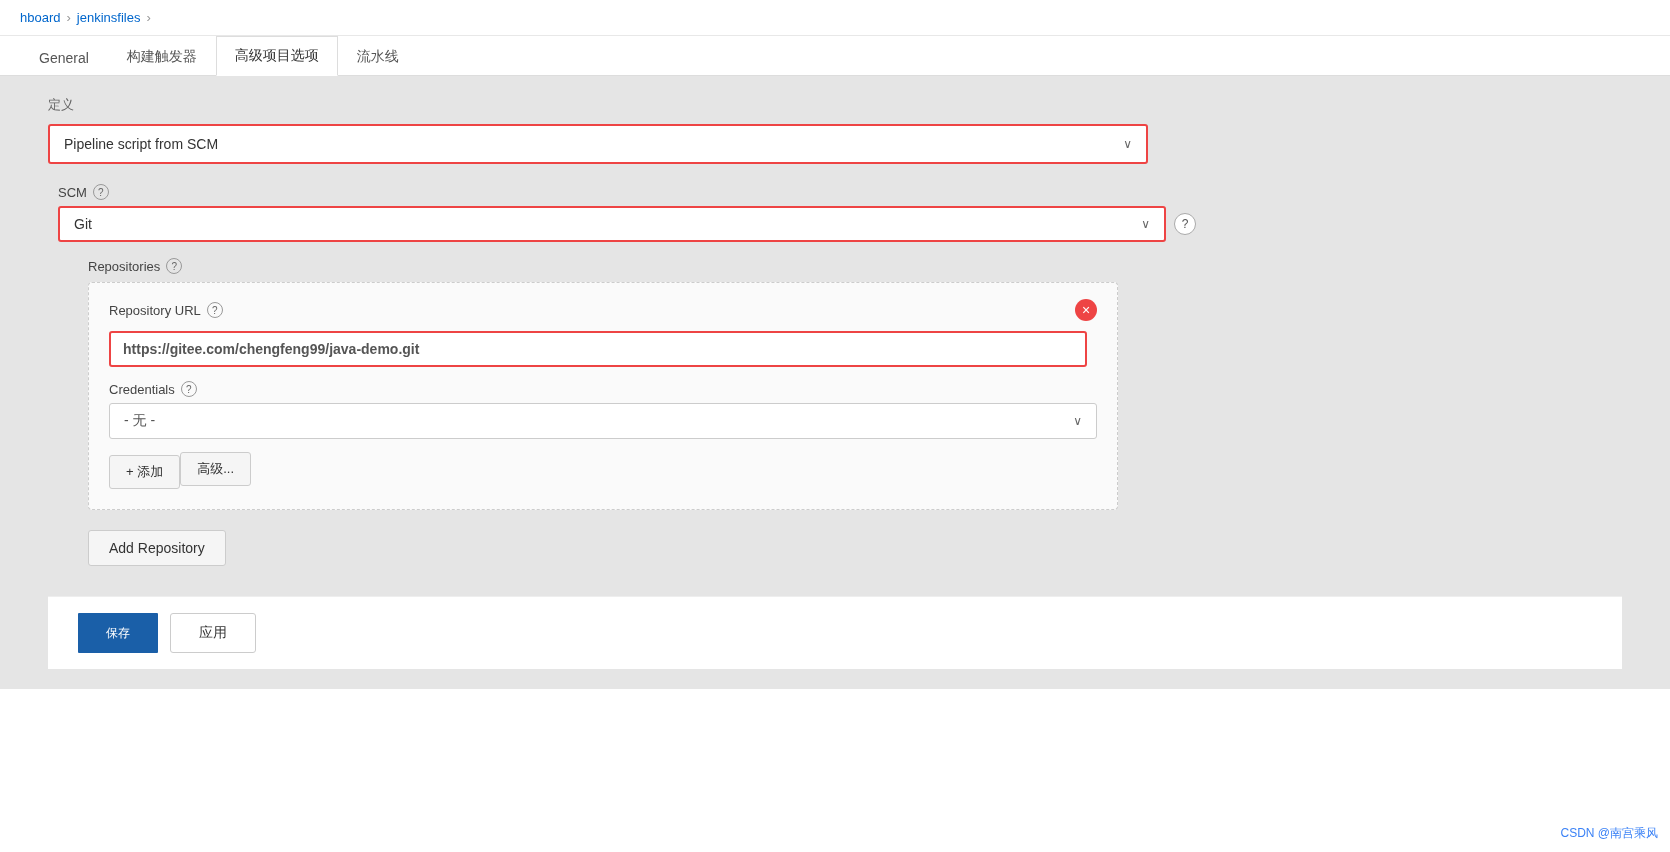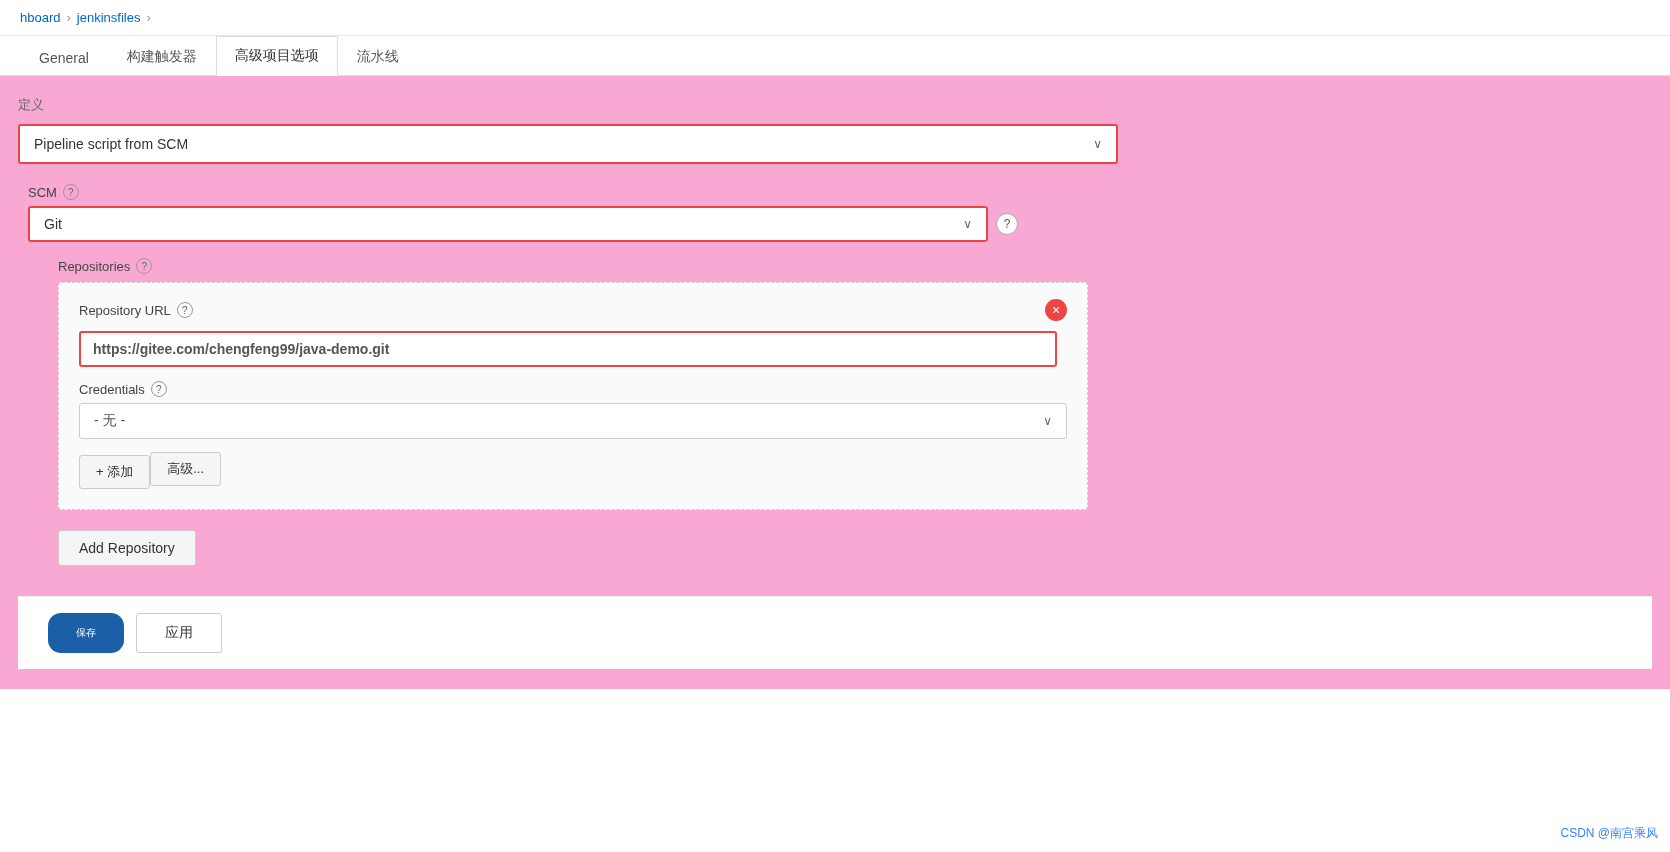--- a/index.html
+++ b/index.html
@@ -54,22 +54,22 @@
     .tab-item.active {
       background: #fff;
       border-color: #ddd;
       border-bottom: 1px solid #fff;
       color: #333;
       font-weight: 500;
       text-align: center;
     }
     
     .main-content {
-      padding: 20px 18px;
-      background: #f9a8d4;
+      padding: 20px 48px;
+      background: #e5e5e5;
     }
     .section-label {
       font-size: 13px;
       color: #666;
       margin-bottom: 10px;
     }
     
     .pipeline-dropdown {
       border: 2px solid #e44;
       border-radius: 3px;
@@ -122,21 +122,21 @@
     }
     .scm-dropdown {
       border: 2px solid #e44;
       border-radius: 3px;
       background: #fff;
       display: flex;
       align-items: center;
       justify-content: space-between;
       padding: 8px 14px;
       cursor: pointer;
-      width: 960px;
+      width: 1108px;
       max-width: 100%;
     }
     .scm-dropdown .label {
       font-size: 14px;
       color: #333;
     }
     .help-btn-round {
       display: inline-flex;
       align-items: center;
       justify-content: center;
@@ -260,23 +260,23 @@
       gap: 12px;
       padding: 16px 30px;
       border-top: 1px solid #eee;
       background: #fff;
       margin-top: 30px;
     }
     .btn-save {
       background: #1a5fa8;
       color: #fff;
       border: none;
-      border-radius: 13px;
+      border-radius: 1px;
       padding: 10px 28px;
-      font-size: 10px;
+      font-size: 12px;
       cursor: pointer;
       font-weight: 500;
     }
     .btn-apply {
       background: #fff;
       color: #333;
       border: 1px solid #ccc;
       border-radius: 3px;
       padding: 10px 28px;
       font-size: 14px;

